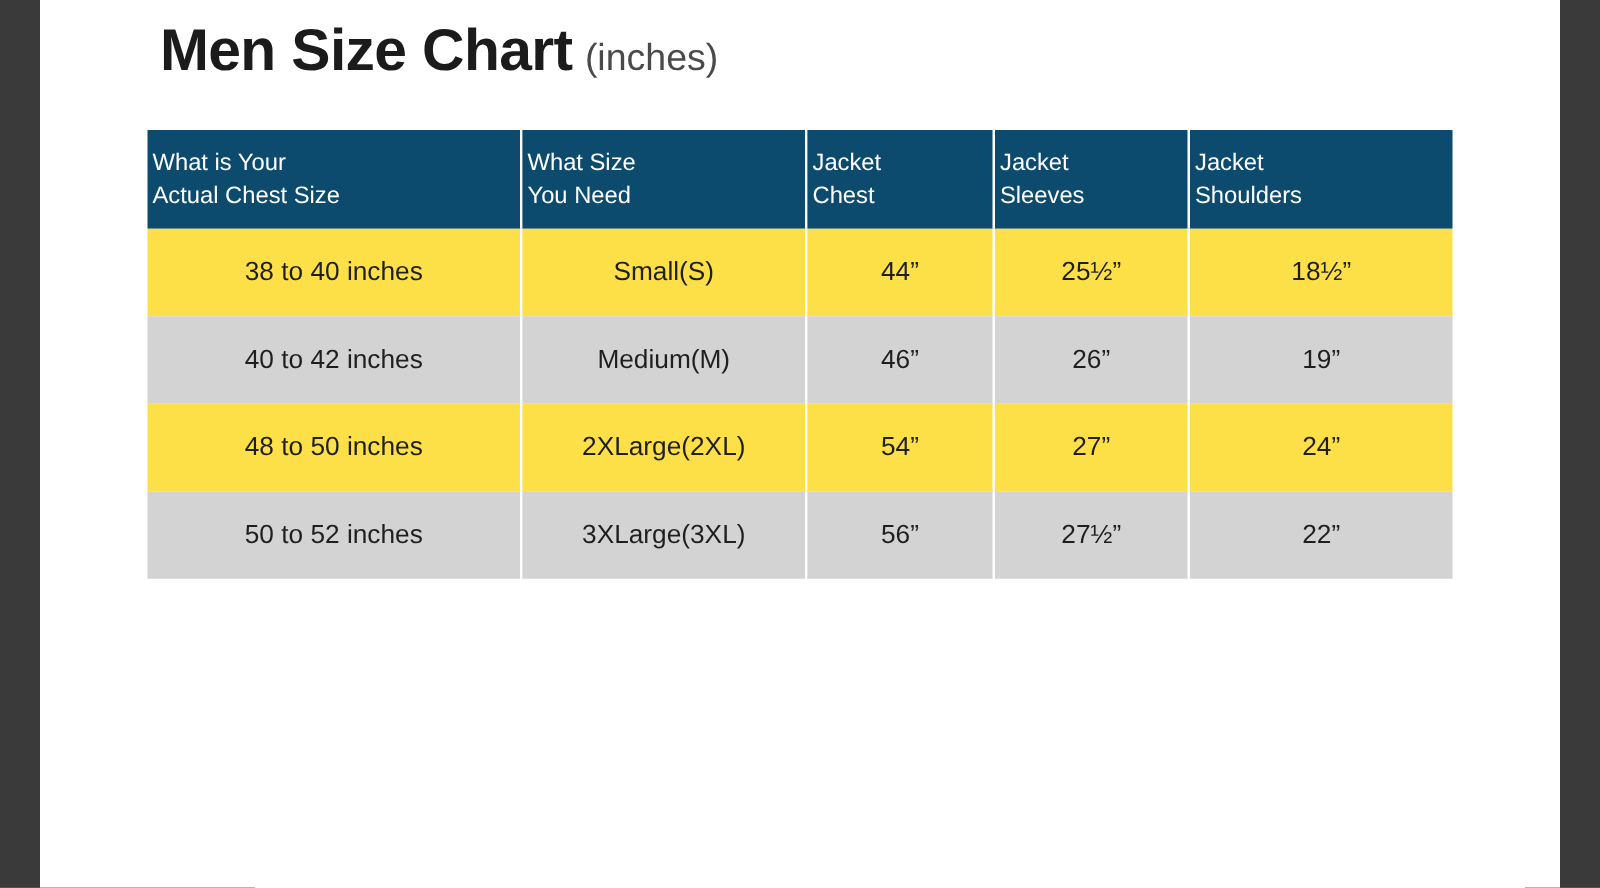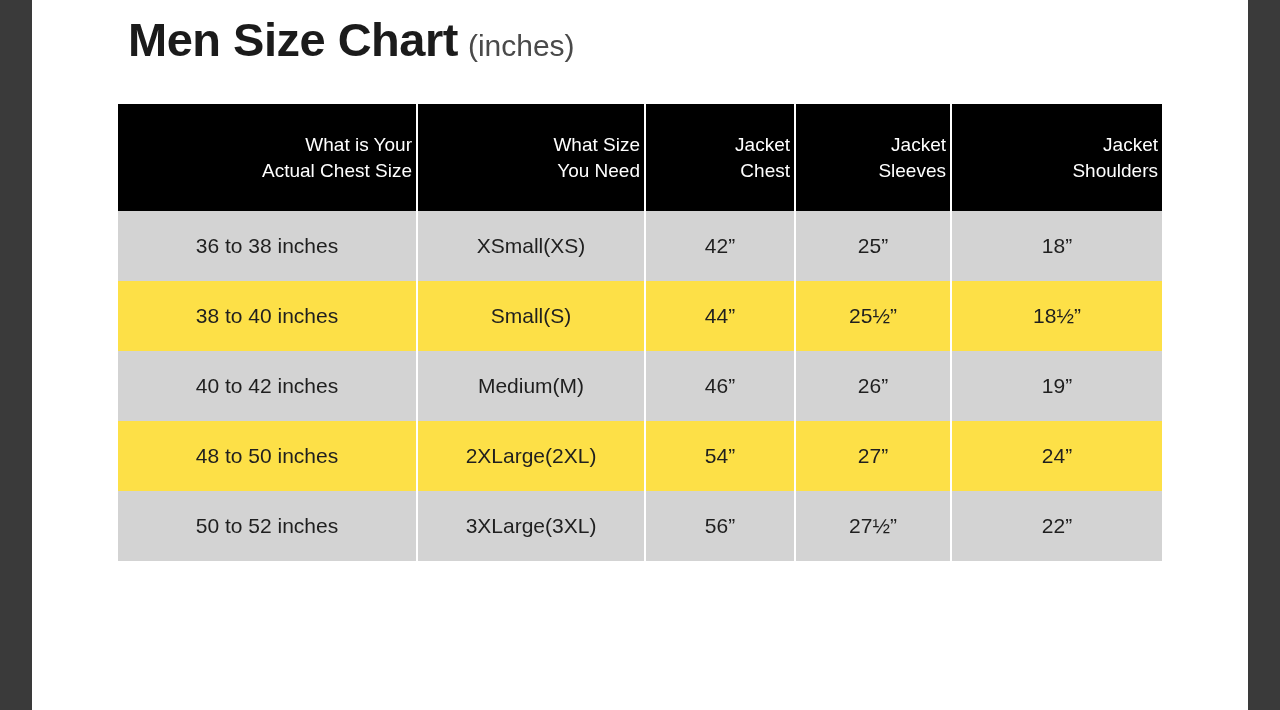--- a/index.html
+++ b/index.html
@@ -64,27 +64,27 @@
   table.size-chart {
     position: absolute;
     left: 86px;
     top: 104px;
     width: 1044px;
     border-collapse: separate;
     border-spacing: 0;
     table-layout: fixed;
   }
   table.size-chart th {
-    background: #000000;
+    background: #0c4a6e;
     color: #ffffff;
     font-weight: normal;
     font-size: 19px;
     line-height: 1.35;
-    padding: 28px 4px;
-    text-align: right;
+    padding: 14px 4px;
+    text-align: left;
     vertical-align: middle;
     border-right: 2px solid #ffffff;
   }
   table.size-chart th:last-child { border-right: none; }
 
   table.size-chart td {
     font-size: 21px;
     color: #1f1f1f;
     text-align: center;
     vertical-align: middle;
@@ -144,27 +144,20 @@
             <span>Jacket</span><br>
             <span>Sleeves</span>
           </th>
           <th>
             <span>Jacket</span><br>
             <span>Shoulders</span>
           </th>
         </tr>
       </thead>
       <tbody>
-        <tr class="row-shade">
-          <td>36 to 38 inches</td>
-          <td>XSmall(XS)</td>
-          <td>42”</td>
-          <td>25”</td>
-          <td>18”</td>
-        </tr>
         <tr class="row-plain">
           <td>38 to 40 inches</td>
           <td>Small(S)</td>
           <td>44”</td>
           <td>25½”</td>
           <td>18½”</td>
         </tr>
         <tr class="row-shade">
           <td>40 to 42 inches</td>
           <td>Medium(M)</td>

